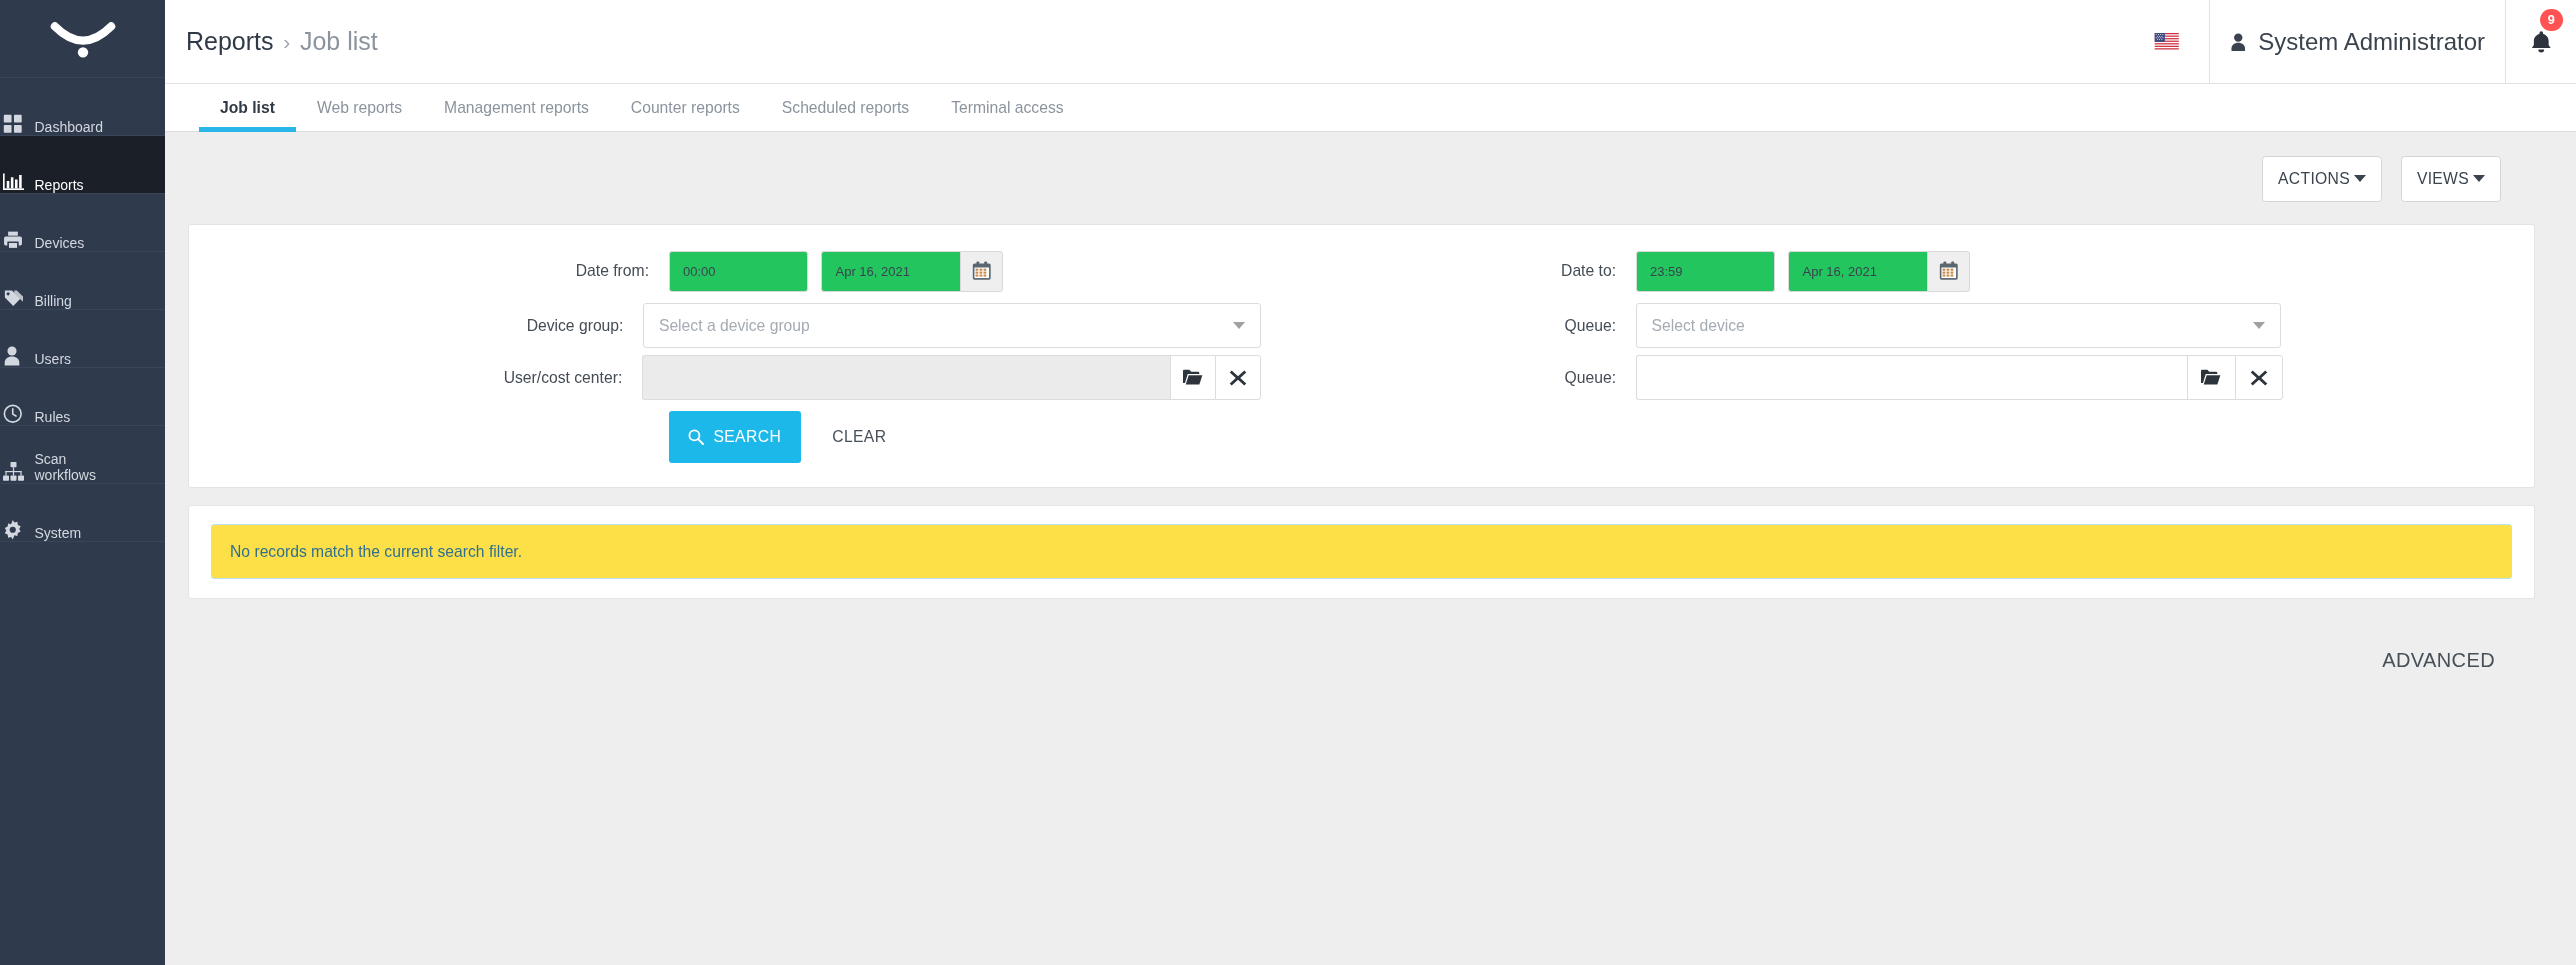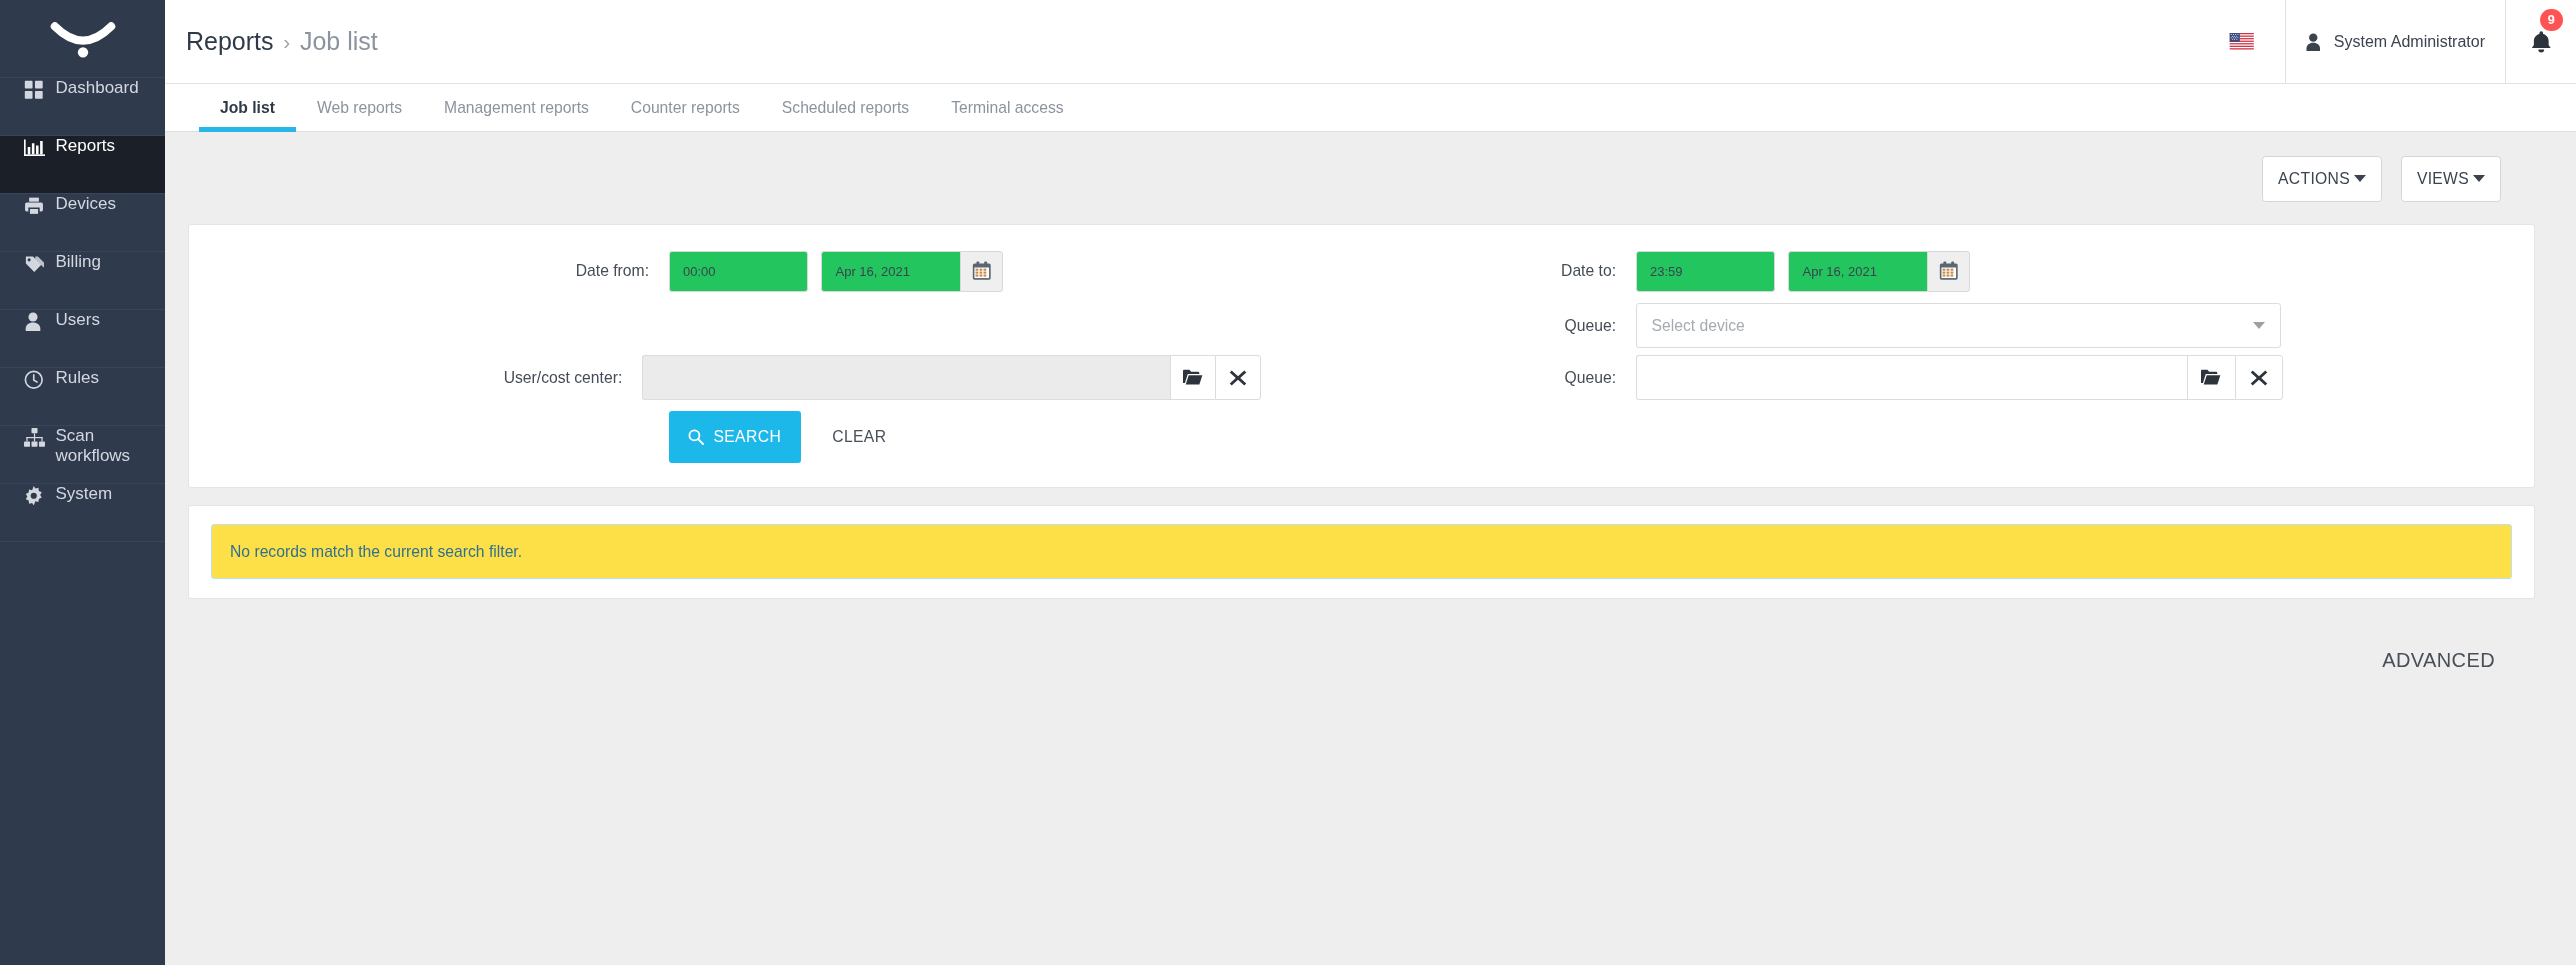--- a/index.html
+++ b/index.html
@@ -17,25 +17,25 @@
     background: #303a4d;
   }
   #logo-area {
     height: 78px;
     display: flex; align-items: center; justify-content: center;
     border-bottom: 0.7px solid #3b455a;
   }
   .logo-svg { width: 72px; height: 40px; display: block; }
 
   .nav-item {
-    display: flex; align-items: flex-start;
-    padding: 0 0 0 24px;
+    display: flex; align-items: flex-end;
+    padding: 0 0 0 3px;
     height: 58px;
     color: #d3d8e0;
-    font-size: 17px;
+    font-size: 14px;
     border-bottom: 0.7px solid #3b455a;
     cursor: pointer;
     line-height: 1.15;
   }
   .nav-item.active { background: #1b1f27; color: #ffffff; }
   .nav-ico {
     width: 31.5px; min-width: 31.5px; height: 22.5px;
     display: flex; align-items: center; justify-content: flex-start;
     color: #d3d8e0;
   }
@@ -65,21 +65,21 @@
     display: flex; align-items: stretch;
   }
   .hdr-cell {
     display: flex; align-items: center; justify-content: center;
     border-left: 0.7px solid #e2e2e2;
     padding: 0 19.5px;
     cursor: pointer;
   }
   #lang-cell { border-left: none; padding: 0 30px; }
   .flag { width: 25.5px; height: 16.5px; display: block; }
-  #user-cell { gap: 12px; font-size: 16px; color: #3b444e; }
+  #user-cell { gap: 12px; font-size: 24px; color: #3b444e; }
   #bell-cell { position: relative; padding: 0 24px; }
   .badge {
     position: absolute; top: 9px; right: 13.5px;
     background: #ff5252; color: #fff;
     font-size: 12.7px; font-weight: bold;
     min-width: 22.5px; height: 22.5px; border-radius: 11.2px;
     display: flex; align-items: center; justify-content: center;
     padding: 0 3.7px;
   }
 
@@ -489,20 +489,27 @@
               <rect x="4.4" y="16.6" width="3.4" height="2.6"></rect>
               <rect x="9.3" y="16.6" width="3.4" height="2.6"></rect>
               <rect x="14.2" y="16.6" width="3.4" height="2.6"></rect>
             </g>
           <rect x="5.5" y="0.5" width="3.4" height="5" rx="1" fill="#5a6670"></rect>
           <rect x="15.1" y="0.5" width="3.4" height="5" rx="1" fill="#5a6670"></rect>
         </svg>
       </div>
     </div>
 
+    <div class="frow" style="left:0; top:78px; width:1072px;">
+      <div class="flabel" style="width:480px;">Device group:</div>
+      <div class="select-ctl" style="width:652px;">
+        <span>Select a device group</span>
+        <span class="sel-caret"></span>
+      </div>
+    </div>
 
     <div class="frow" style="left:1072px; top:78px; width:1290px;">
       <div class="flabel" style="width:375px;">Queue:</div>
       <div class="select-ctl" style="width:645px;">
         <span>Select device</span>
         <span class="sel-caret"></span>
       </div>
     </div>
 
     <div class="frow" style="left:0; top:130px; width:1072px;">

